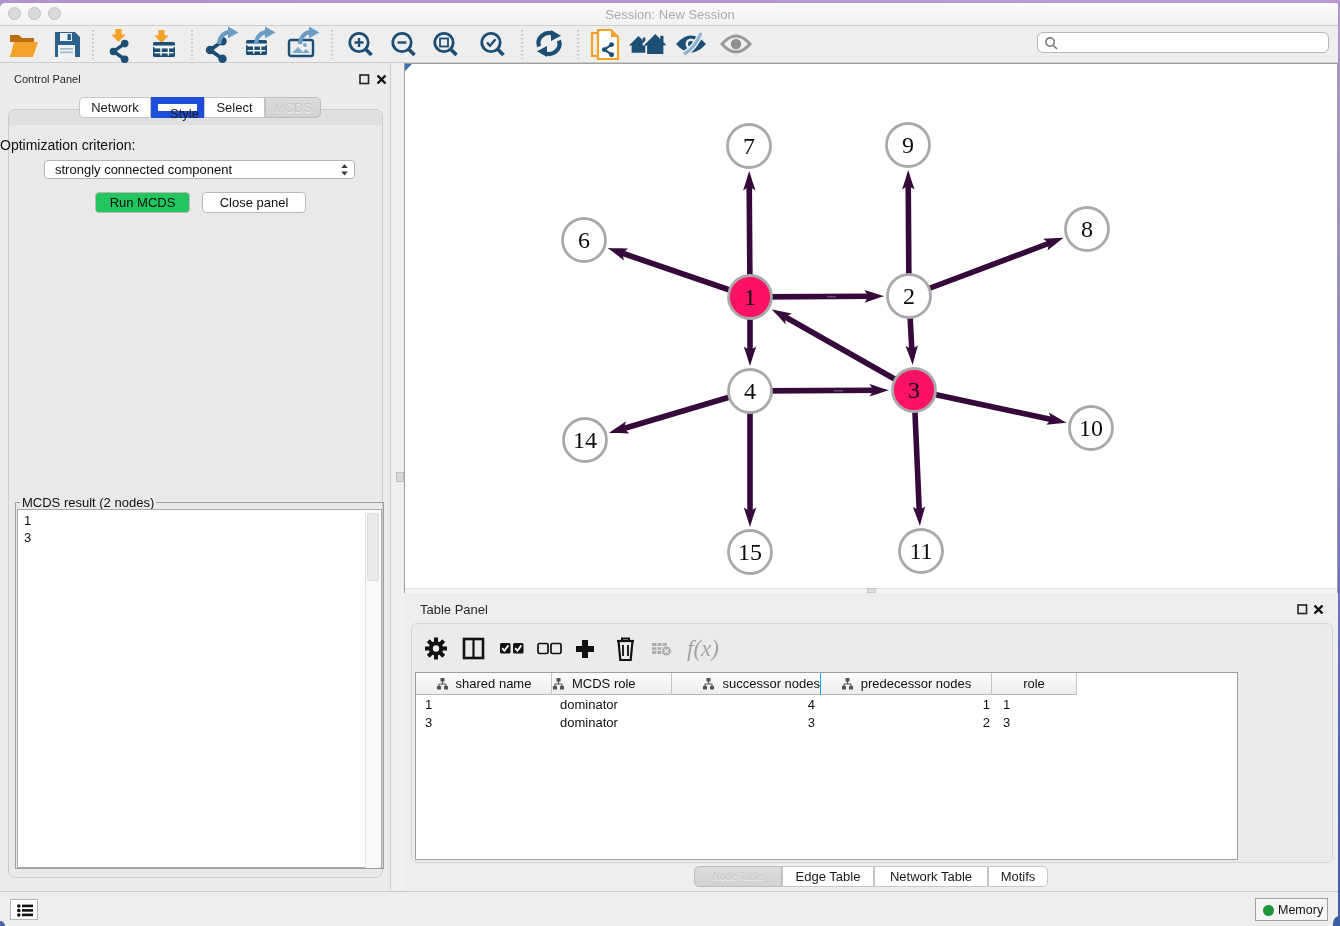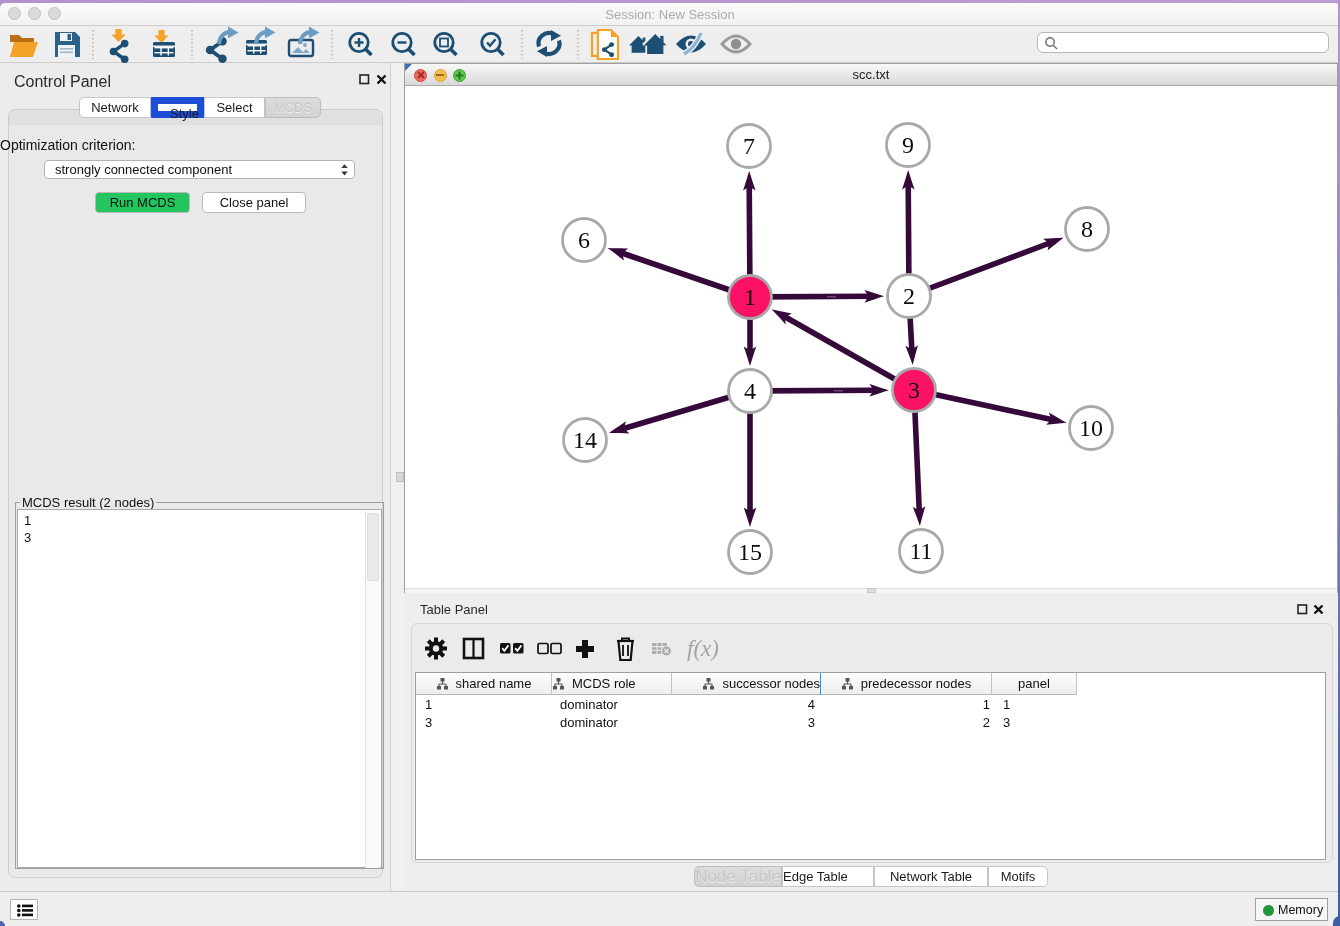--- a/index.html
+++ b/index.html
@@ -142,21 +142,21 @@
 <circle cx="14" cy="9" r="5.2" fill="#8f8f8f"></circle>
 </g>
   </svg>
 <div class="abs" style="left:1037px;top:32px;width:292px;height:21px;background:#fff;border:1px solid #b8b8b8;border-radius:6px;">
 <svg class="abs" style="left:6px;top:3px;" width="15" height="15" viewBox="0 0 15 15">
       <circle cx="6" cy="6" r="4.2" fill="none" stroke="#6e6e6e" stroke-width="1.4"></circle>
       <line x1="9.2" y1="9.2" x2="13" y2="13" stroke="#6e6e6e" stroke-width="1.4"></line>
     </svg>
 </div>
 <div class="abs" style="left:0;top:63px;width:391px;height:828px;background:#ececec;border-right:1px solid #d2d2d2;">
-<div class="abs" style="left:14px;top:10px;font-size:16px;color:#2a2a2a;">Control Panel</div>
+<div class="abs" style="left:14px;top:10px;font-size:11px;color:#2a2a2a;">Control Panel</div>
 <svg class="abs" style="left:359px;top:11px;" width="11" height="11">
       <rect x="1" y="1" width="8.5" height="8.5" fill="none" stroke="#222" stroke-width="1.6"></rect>
     </svg>
 <svg class="abs" style="left:376px;top:11px;" width="11" height="11">
       <path d="M1.5,1.5 L9.5,9.5 M9.5,1.5 L1.5,9.5" stroke="#111" stroke-width="2.4"></path>
     </svg>
 <div class="abs" style="left:8px;top:46px;width:375px;height:769px;background:#e9e9e9;border:1px solid #cdcdcd;border-radius:7px;"></div>
 <div class="abs" style="left:9px;top:47px;width:373px;height:15px;background:#e0e0e0;border-radius:7px 7px 0 0;"></div>
 </div>
 <div class="abs" style="left:0;top:97px;z-index:5;">
@@ -181,33 +181,20 @@
 <div style="font-size:13px;color:#111;padding:2px 0 0 6px;line-height:17px;">1<br>3</div>
 <div class="abs" style="right:1px;top:1px;width:15px;height:357px;background:#fafafa;border-left:1px solid #e4e4e4;">
 <div class="abs" style="left:1px;top:2px;width:12px;height:68px;background:#eaeaea;border:1px solid #dedede;border-radius:2px;"></div>
 </div>
 </div>
 </div>
 <div class="abs" style="left:392px;top:63px;width:12px;height:828px;background:#f0f0f0;"></div>
 <div class="abs" style="left:396px;top:472px;width:8px;height:10px;background:#d8d8d8;border:1px solid #c0c0c0;"></div>
 <div class="abs" style="left:404px;top:63px;width:934px;height:530px;border:1px solid #9f9f9f;background:#fff;">
 <div class="abs" style="left:0;top:0;width:0;height:0;border-left:7px solid #3f6fb5;border-bottom:7px solid transparent;z-index:3;"></div>
-<div class="abs" style="left:0;top:0;width:932px;height:22px;background:linear-gradient(#f8f8f8,#d8d8d8);border-bottom:1px solid #aaaaaa;">
-<div class="abs" style="left:9px;top:4.5px;width:13px;height:13px;border-radius:50%;background:#ed6d62;border:1px solid #ce4a41;"></div>
-<svg class="abs" style="left:11.5px;top:7px;" width="8" height="8">
-        <path d="M1,1 L7,7 M7,1 L1,7" stroke="#9e2b20" stroke-width="1.8"></path>
-      </svg>
-<div class="abs" style="left:28.5px;top:4.5px;width:13px;height:13px;border-radius:50%;background:#f5bf4f;border:1px solid #d9a136;"></div>
-<div class="abs" style="left:31px;top:10px;width:8px;height:2.2px;background:#9b6d14;"></div>
-<div class="abs" style="left:48px;top:4.5px;width:13px;height:13px;border-radius:50%;background:#62c554;border:1px solid #35a82b;"></div>
-<svg class="abs" style="left:50px;top:6.5px;" width="9" height="9">
-        <path d="M4.5,0.5 v8 M0.5,4.5 h8" stroke="#1b7a12" stroke-width="2"></path>
-      </svg>
-<div style="text-align:center;font-size:13px;color:#1a1a1a;padding-top:3px;">scc.txt</div>
-</div>
 <div class="abs" style="left:0;top:524px;width:932px;height:5px;background:#f4f4f4;border-top:1px solid #e0e0e0;"></div>
 <div class="abs" style="left:462px;top:524px;width:9px;height:5px;background:#dcdcdc;border:1px solid #c8c8c8;"></div>
 </div>
 <svg class="abs" style="left:405px;top:87px;" width="932px" height="501px" viewBox="0 0 932 501">
 <line x1="345.0" y1="210.0" x2="344.2" y2="96.0" stroke="#35093a" stroke-width="5.6"></line>
 <path d="M0,0 C-7,-2.2 -13,-4 -19.5,-6.3 L-15.5,0 L-19.5,6.3 C-13,4 -7,2.2 0,0 Z" transform="translate(344.2,84.0) rotate(-90.4)" fill="#35093a"></path>
 <line x1="345.0" y1="210.0" x2="214.0" y2="165.0" stroke="#35093a" stroke-width="5.6"></line>
 <path d="M0,0 C-7,-2.2 -13,-4 -19.5,-6.3 L-15.5,0 L-19.5,6.3 C-13,4 -7,2.2 0,0 Z" transform="translate(202.6,161.1) rotate(-161.0)" fill="#35093a"></path>
 <line x1="345.0" y1="210.0" x2="467.0" y2="209.2" stroke="#35093a" stroke-width="5.6"></line>
 <path d="M0,0 C-7,-2.2 -13,-4 -19.5,-6.3 L-15.5,0 L-19.5,6.3 C-13,4 -7,2.2 0,0 Z" transform="translate(479.0,209.2) rotate(-0.4)" fill="#35093a"></path>
@@ -301,21 +288,21 @@
 </g>
 <g transform="translate(248,11)" opacity="0.95">
 <rect x="0" y="0" width="15" height="11" rx="1" fill="#a9a9a9"></rect>
 <path d="M0,3.6 h15 M0,7.2 h15 M5,0 v11 M10,0 v11" stroke="#ebebeb" stroke-width="1.1"></path>
 <circle cx="14.5" cy="8" r="5" fill="#a9a9a9" stroke="#ebebeb" stroke-width="1"></circle>
 <path d="M12.5,6 l4,4 m0,-4 l-4,4" stroke="#ebebeb" stroke-width="1.3"></path>
 </g>
 <text x="283" y="24" font-family="Liberation Serif,serif" font-style="italic" font-size="23" fill="#a3a3a3">f(x)</text>
 </svg>
 </div>
-<div class="abs" style="left:415px;top:672px;width:911px;height:188px;background:#fff;border:1px solid #9f9f9f;z-index:5;font-size:13px;">
+<div class="abs" style="left:415px;top:672px;width:823px;height:188px;background:#fff;border:1px solid #9f9f9f;z-index:5;font-size:13px;">
 <div class="abs" style="left:0;top:0;width:661px;height:22px;background:linear-gradient(#fdfdfd,#ededed);border-bottom:1px solid #b9b9b9;"></div>
 <div class="abs" style="left:0px;top:0;width:136px;height:22px;border-right:1px solid #c4c4c4;text-align:center;line-height:21px;color:#111;white-space:nowrap;"><svg style="vertical-align:-2px;margin-right:7px;" width="13" height="12" viewBox="0 0 13 12">
         <g stroke="#555" stroke-width="1.2" fill="none">
           <path d="M6.5,3 v3 M3,6 h7 M3,6 v2 M10,6 v2"></path>
         </g>
         <rect x="4.5" y="0" width="4" height="3.5" fill="#555"></rect>
         <rect x="1" y="8" width="4" height="3.5" fill="#555"></rect>
         <rect x="8" y="8" width="4" height="3.5" fill="#555"></rect>
       </svg>shared name</div>
 <div class="abs" style="left:136px;top:0;width:120px;height:22px;border-right:1px solid #c4c4c4;line-height:21px;color:#111;white-space:nowrap;"><svg style="vertical-align:-2px;margin-right:7px;" width="13" height="12" viewBox="0 0 13 12">
@@ -335,38 +322,38 @@
         <rect x="8" y="8" width="4" height="3.5" fill="#555"></rect>
       </svg>successor nodes</div>
 <div class="abs" style="left:405px;top:0;width:171px;height:22px;border-right:1px solid #c4c4c4;text-align:center;line-height:21px;color:#111;white-space:nowrap;"><svg style="vertical-align:-2px;margin-right:7px;" width="13" height="12" viewBox="0 0 13 12">
         <g stroke="#555" stroke-width="1.2" fill="none">
           <path d="M6.5,3 v3 M3,6 h7 M3,6 v2 M10,6 v2"></path>
         </g>
         <rect x="4.5" y="0" width="4" height="3.5" fill="#555"></rect>
         <rect x="1" y="8" width="4" height="3.5" fill="#555"></rect>
         <rect x="8" y="8" width="4" height="3.5" fill="#555"></rect>
       </svg>predecessor nodes</div>
-<div class="abs" style="left:576px;top:0;width:85px;height:22px;border-right:1px solid #c4c4c4;text-align:center;line-height:21px;color:#111;white-space:nowrap;">panel</div>
+<div class="abs" style="left:576px;top:0;width:85px;height:22px;border-right:1px solid #c4c4c4;text-align:center;line-height:21px;color:#111;white-space:nowrap;">role</div>
 <div class="abs" style="left:0;top:23px;width:911px;height:18px;color:#111;">
 <div class="abs" style="left:9px;top:1px;">1</div>
 <div class="abs" style="left:144px;top:1px;">dominator</div>
 <div class="abs" style="left:256px;top:1px;width:143px;text-align:right;">4</div>
 <div class="abs" style="left:405px;top:1px;width:169px;text-align:right;">1</div>
 <div class="abs" style="left:587px;top:1px;">1</div>
 </div>
 <div class="abs" style="left:0;top:41px;width:911px;height:18px;color:#111;">
 <div class="abs" style="left:9px;top:1px;">3</div>
 <div class="abs" style="left:144px;top:1px;">dominator</div>
 <div class="abs" style="left:256px;top:1px;width:143px;text-align:right;">3</div>
 <div class="abs" style="left:405px;top:1px;width:169px;text-align:right;">2</div>
 <div class="abs" style="left:587px;top:1px;">3</div>
 </div>
 </div>
-<div class="abs" style="left:694px;top:866px;width:88px;height:21px;background:linear-gradient(#dcdcdc,#d2d2d2);color:#c6c6c6;text-shadow:0 1px 0 #eee;border:1px solid #bdbdbd;border-radius:5px 0 0 5px;font-size:17px;text-align:center;line-height:20px;z-index:6;">Node Table</div>
-<div class="abs" style="left:782px;top:866px;width:92px;height:21px;background:#fff;color:#1a1a1a;border:1px solid #c6c6c6;font-size:13px;line-height:20px;z-index:6;">Edge Table</div>
+<div class="abs" style="left:694px;top:866px;width:88px;height:21px;background:linear-gradient(#dcdcdc,#d2d2d2);color:#c6c6c6;text-shadow:0 1px 0 #eee;border:1px solid #bdbdbd;border-radius:5px 0 0 5px;font-size:10px;text-align:center;line-height:20px;z-index:6;">Node Table</div>
+<div class="abs" style="left:782px;top:866px;width:92px;height:21px;background:#fff;color:#1a1a1a;border:1px solid #c6c6c6;font-size:13px;text-align:center;line-height:20px;z-index:6;">Edge Table</div>
 <div class="abs" style="left:874px;top:866px;width:114px;height:21px;background:#fff;color:#1a1a1a;border:1px solid #c6c6c6;font-size:13px;text-align:center;line-height:20px;z-index:6;">Network Table</div>
 <div class="abs" style="left:988px;top:866px;width:60px;height:21px;background:#fff;color:#1a1a1a;border:1px solid #c6c6c6;border-radius:0 5px 5px 0;font-size:13px;text-align:center;line-height:20px;z-index:6;">Motifs</div>
 <div class="abs" style="left:0;top:891px;width:1340px;height:35px;background:#eeeeee;border-top:1px solid #c9c9c9;">
 <div class="abs" style="left:10px;top:7px;width:28px;height:21px;background:#fdfdfd;border:1px solid #b5b5b5;">
 <svg class="abs" style="left:6px;top:4px;" width="16" height="13" viewBox="0 0 16 13">
         <g fill="#111">
           <circle cx="1.8" cy="2" r="1.8"></circle>
           <circle cx="1.8" cy="6.5" r="1.8"></circle>
           <circle cx="1.8" cy="11" r="1.8"></circle>
           <rect x="5" y="0.6" width="11" height="2.6"></rect>

